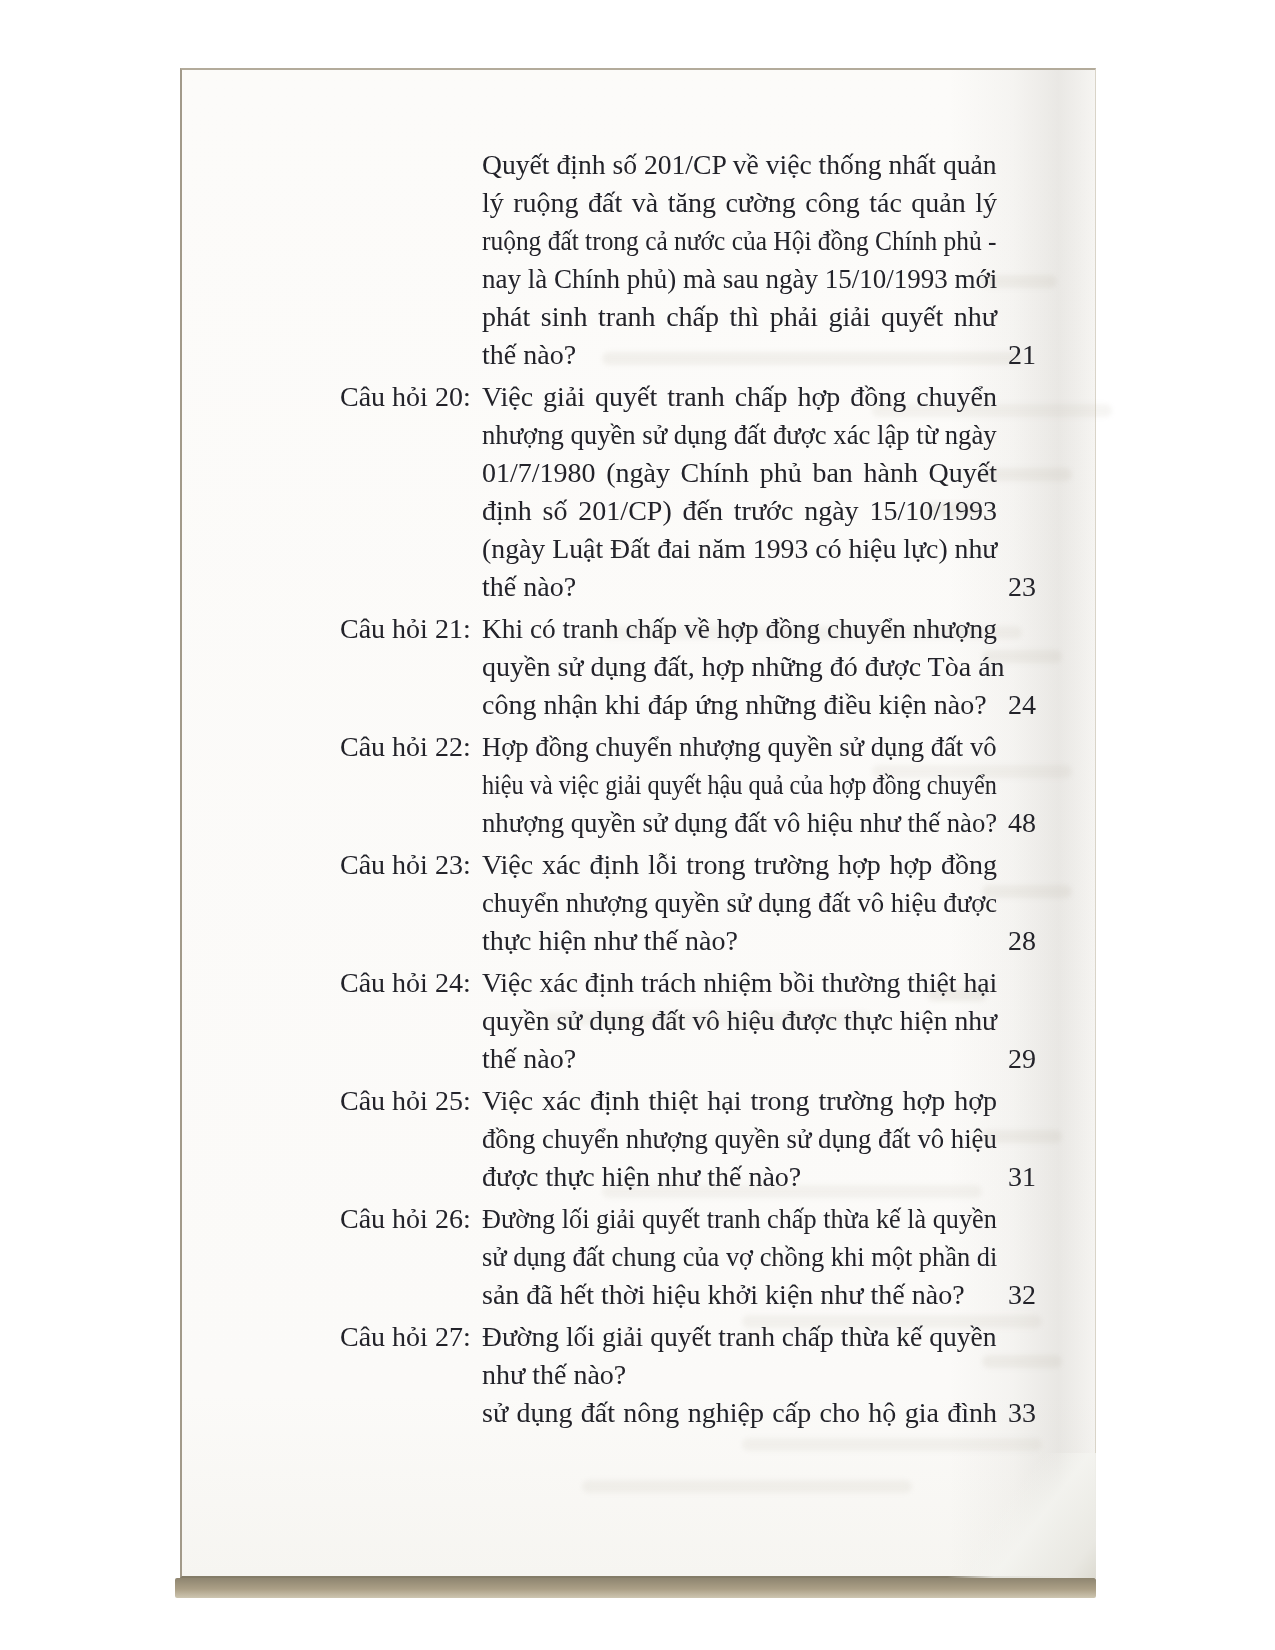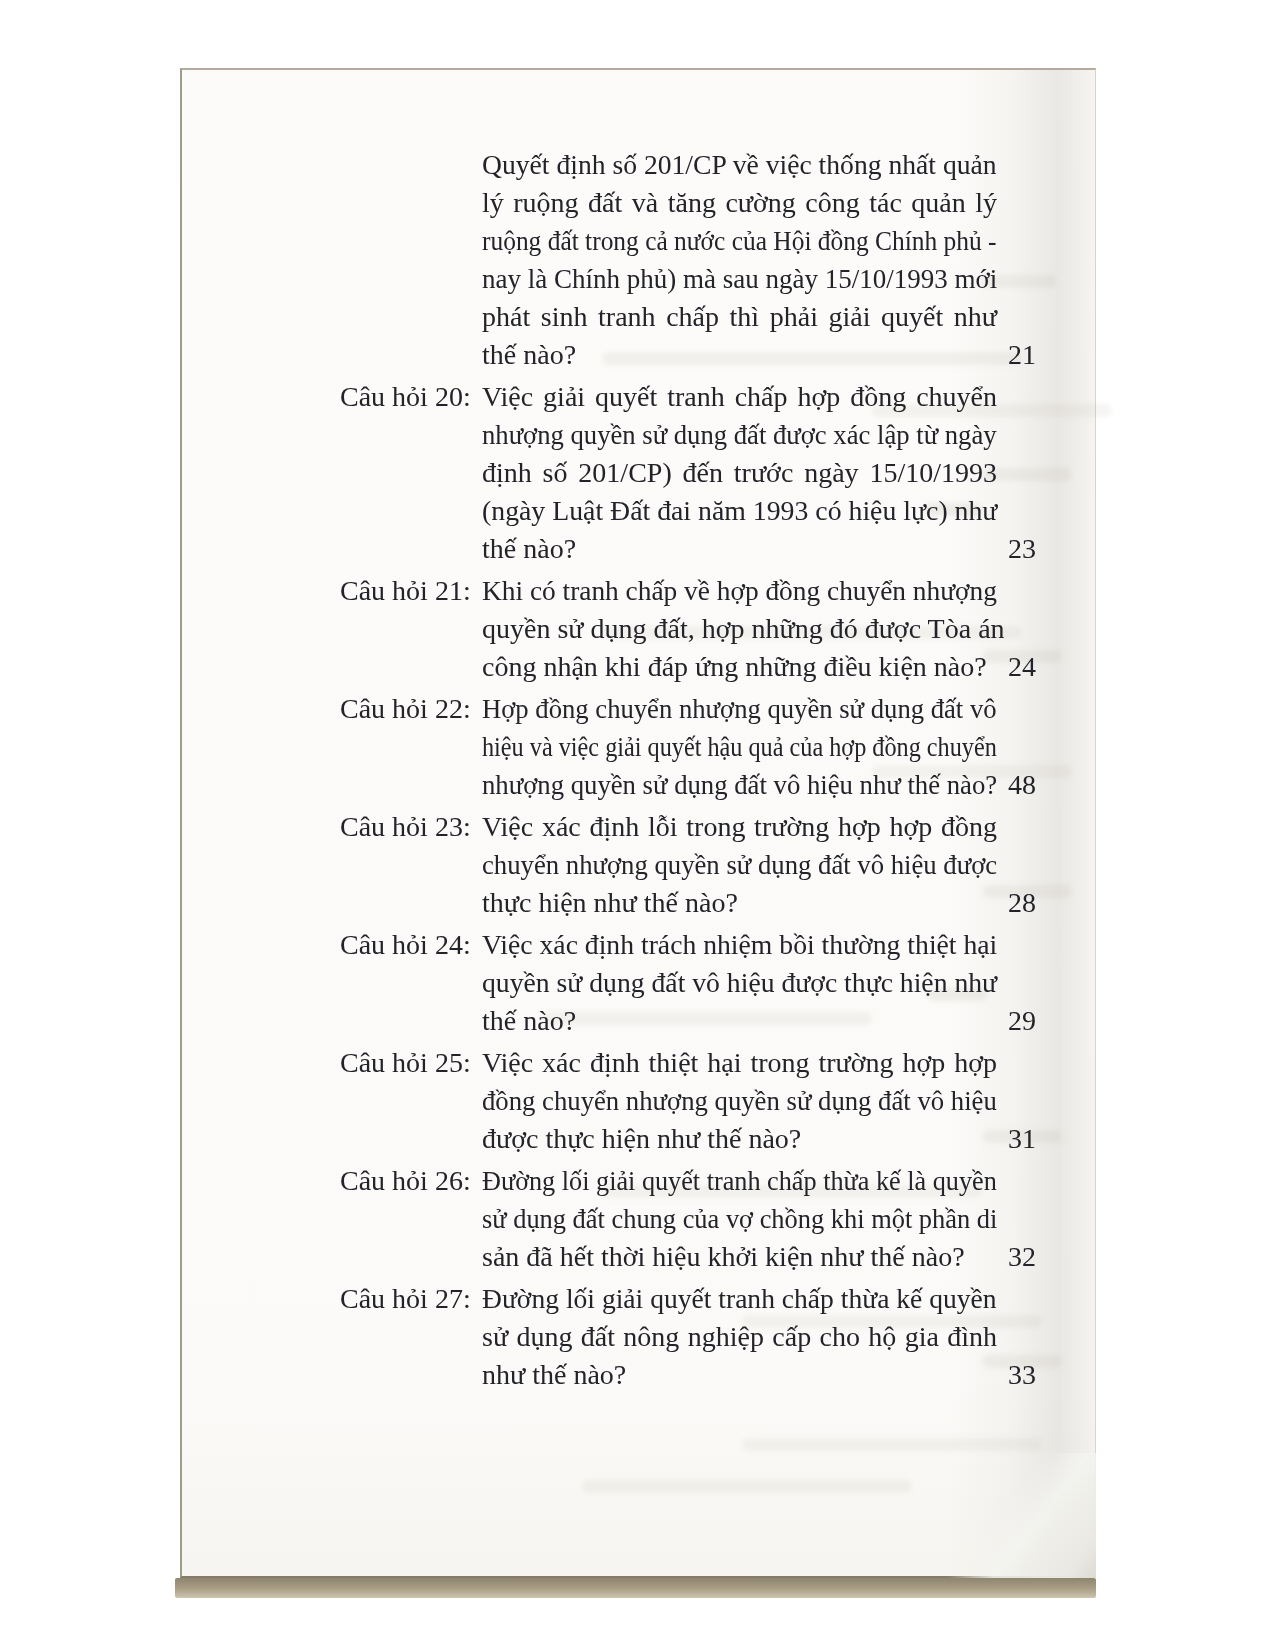--- a/index.html
+++ b/index.html
@@ -121,20 +121,21 @@
             <div class="tline tline-last">thế nào?</div>
           </div>
     <div class="entry-page">21</div>
   </div>
 
   <div class="entry">
     <div class="entry-label">Câu hỏi 20:</div>
     <div class="entry-lines">
             <div class="tline">Việc giải quyết tranh chấp hợp đồng chuyển</div>
             <div class="tline" style="transform-origin: left center; transform: scaleX(0.9519);">nhượng quyền sử dụng đất được xác lập từ ngày</div>
+            <div class="tline">01/7/1980 (ngày Chính phủ ban hành Quyết</div>
             <div class="tline">định số 201/CP) đến trước ngày 15/10/1993</div>
             <div class="tline" style="transform-origin: left center; transform: scaleX(0.9923);">(ngày Luật Đất đai năm 1993 có hiệu lực) như</div>
             <div class="tline tline-last">thế nào?</div>
           </div>
     <div class="entry-page">23</div>
   </div>
 
   <div class="entry">
     <div class="entry-label">Câu hỏi 21:</div>
     <div class="entry-lines">
@@ -192,22 +193,22 @@
             <div class="tline" style="transform-origin: left center; transform: scaleX(0.9432);">sử dụng đất chung của vợ chồng khi một phần di</div>
             <div class="tline tline-last">sản đã hết thời hiệu khởi kiện như thế nào?</div>
           </div>
     <div class="entry-page">32</div>
   </div>
 
   <div class="entry">
     <div class="entry-label">Câu hỏi 27:</div>
     <div class="entry-lines">
             <div class="tline" style="transform-origin: left center; transform: scaleX(0.9847);">Đường lối giải quyết tranh chấp thừa kế quyền</div>
+            <div class="tline tline-last">như thế nào?</div>
             <div class="tline">sử dụng đất nông nghiệp cấp cho hộ gia đình</div>
-            <div class="tline tline-last">như thế nào?</div>
           </div>
     <div class="entry-page">33</div>
   </div>
 </div>
   </div>
 
   <div class="corner-curl"></div>
 </div>
 
 <div class="desk-strip"></div>

